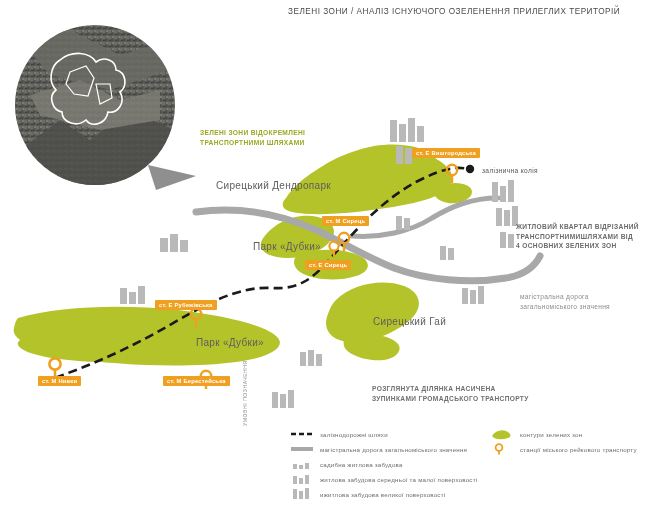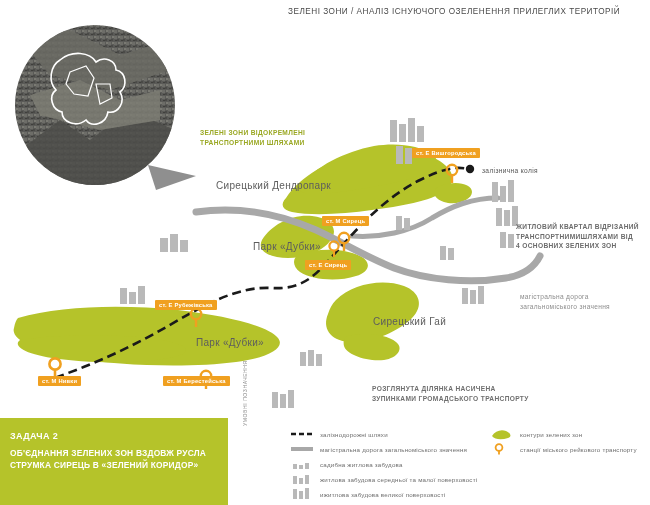--- a/index.html
+++ b/index.html
@@ -321,25 +321,20 @@
   <div class="maplabel" id="lbl-nyvky">Парк «Дубки»</div>
   <div class="maplabel" id="lbl-gai">Сирецький Гай</div>
 
   <div class="pill" id="pill-vyshgorodska">ст. Е Вишгородська</div>
   <div class="pill" id="pill-syrets-m">ст. М Сирець</div>
   <div class="pill" id="pill-syrets-e">ст. Е Сирець</div>
   <div class="pill" id="pill-rubezhivska">ст. Е Рубежівська</div>
   <div class="pill" id="pill-berestejska">ст. М Берестейська</div>
   <div class="pill" id="pill-nyvky">ст. М Нивки</div>
 
-  <div id="task">
-    <div id="task-title">ЗАДАЧА 2</div>
-    <div id="task-text">ОБ'ЄДНАННЯ ЗЕЛЕНИХ ЗОН ВЗДОВЖ РУСЛА
-СТРУМКА СИРЕЦЬ В «ЗЕЛЕНИЙ КОРИДОР»</div>
-  </div>
 
   <div id="legend">
     <div id="legend-vert">УМОВНІ ПОЗНАЧЕННЯ</div>
 
     <div class="lg-row lg-left" style="top:10px;">
       <svg class="lg-icon" viewBox="0 0 24 12">
         <line x1="1" y1="6" x2="23" y2="6" stroke="#1a1a1a" stroke-width="2.4" stroke-dasharray="5 3"></line>
       </svg>
       <span class="lg-text">залізнодорожні шляхи</span>
     </div>

